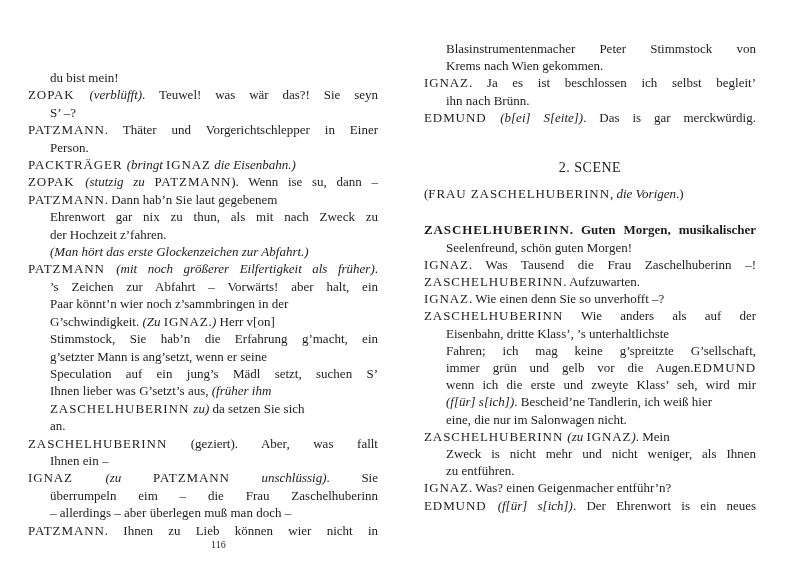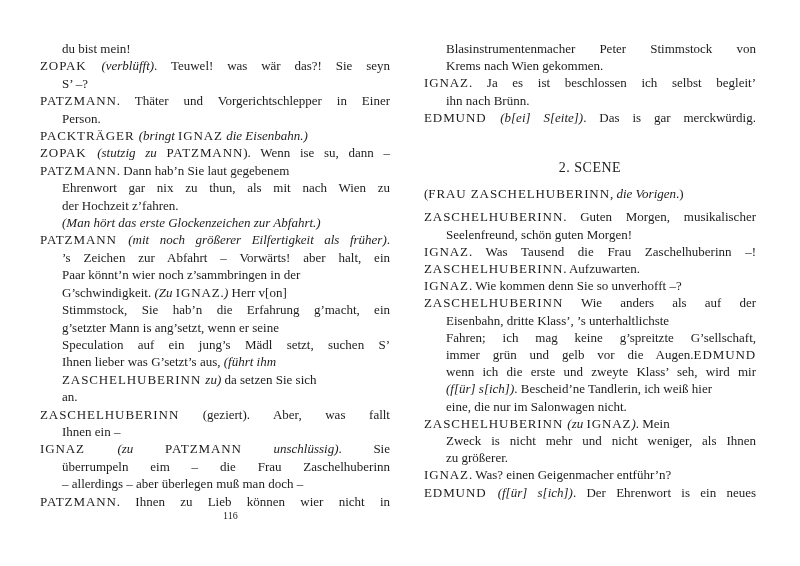--- a/index.html
+++ b/index.html
@@ -5,21 +5,21 @@
   html, body { margin: 0; padding: 0; }
   body {
     width: 800px; height: 566px;
     background: #ffffff;
     position: relative;
     overflow: hidden;
     font-family: "Liberation Serif", serif;
     color: #1c1c1c;
   }
   .page { position: absolute; top: 40px; }
-  .page-left  { left: 40px;  width: 350px; }
+  .page-left  { left: 28px;  width: 350px; margin-top: 29px; }
   .page-right { left: 424px; width: 332px; }
 
   .line {
     font-size: 13px;
     line-height: 17.4px;
     min-height: 17.4px;
   }
   .page-right .line { line-height: 17.2px; min-height: 17.2px; }
 
   .ind  { padding-left: 22px; }
@@ -30,21 +30,21 @@
   .seg-c { letter-spacing: 0.9px; }
 
   .l-heading {
     margin-top: 33px;
     text-align: center; text-align-last: center;
     font-size: 14px;
     letter-spacing: 0.5px;
     font-family: Liberation Serif, serif;
   }
   .l-cast      { margin-top: 9px; }
-  .l-aftercast { margin-top: 6px; }
+  .l-aftercast { margin-top: 19px; font-weight: bold; }
 
   .pagenum {
     position: absolute;
     top: 470px;
     width: 34px;
     font-size: 10px;
   }
   .pagenum-left  { left: 183px; }
 </style>
 </head>
@@ -55,31 +55,31 @@
   <div class="page page-left">
     <div class="lines">
         <div class="line ind"><span class="seg-n">du bist mein!</span></div>
         <div class="line just"><span class="seg-c">ZOPAK </span><span class="seg-i">(verblüfft)</span><span class="seg-n">. Teuwel! was wär das?! Sie seyn</span></div>
         <div class="line ind"><span class="seg-n">S’ –?</span></div>
         <div class="line just"><span class="seg-c">PATZMANN</span><span class="seg-n">. Thäter und Vorgerichtschlepper in Einer</span></div>
         <div class="line ind"><span class="seg-n">Person.</span></div>
         <div class="line"><span class="seg-c">PACKTRÄGER </span><span class="seg-i">(bringt </span><span class="seg-c">IGNAZ</span><span class="seg-i"> die Eisenbahn.)</span></div>
         <div class="line just"><span class="seg-c">ZOPAK </span><span class="seg-i">(stutzig zu </span><span class="seg-c">PATZMANN</span><span class="seg-n">). Wenn ise su, dann –</span></div>
         <div class="line"><span class="seg-c">PATZMANN</span><span class="seg-n">. Dann hab’n Sie laut gegebenem</span></div>
-        <div class="line ind just"><span class="seg-n">Ehrenwort gar nix zu thun, als mit nach Wien zu</span></div>
+        <div class="line ind just"><span class="seg-n">Ehrenwort gar nix zu thun, als mit nach Zweck zu</span></div>
         <div class="line ind"><span class="seg-n">der Hochzeit z’fahren.</span></div>
         <div class="line ind"><span class="seg-i">(Man hört das erste Glockenzeichen zur Abfahrt.)</span></div>
         <div class="line just"><span class="seg-c">PATZMANN </span><span class="seg-i">(mit noch größerer Eilfertigkeit als früher)</span><span class="seg-n">.</span></div>
         <div class="line ind just"><span class="seg-n">’s Zeichen zur Abfahrt – Vorwärts! aber halt, ein</span></div>
         <div class="line ind"><span class="seg-n">Paar könnt’n wier noch z’sammbringen in der</span></div>
         <div class="line ind"><span class="seg-n">G’schwindigkeit. </span><span class="seg-i">(Zu </span><span class="seg-c">IGNAZ</span><span class="seg-i">.)</span><span class="seg-n"> Herr v[on]</span></div>
         <div class="line ind just"><span class="seg-n">Stimmstock, Sie hab’n die Erfahrung g’macht, ein</span></div>
         <div class="line ind"><span class="seg-n">g’setzter Mann is ang’setzt, wenn er seine</span></div>
         <div class="line ind just"><span class="seg-n">Speculation auf ein jung’s Mädl setzt, suchen S’</span></div>
-        <div class="line ind"><span class="seg-n">Ihnen lieber was G’setzt’s aus, </span><span class="seg-i">(führt ihm</span></div>
+        <div class="line ind"><span class="seg-n">Ihnen lieber was G’setzt’s aus, </span><span class="seg-i">(früher ihm</span></div>
         <div class="line ind"><span class="seg-c">ZASCHELHUBERINN </span><span class="seg-i">zu)</span><span class="seg-n"> da setzen Sie sich</span></div>
         <div class="line ind"><span class="seg-n">an.</span></div>
         <div class="line just"><span class="seg-c">ZASCHELHUBERINN</span><span class="seg-n"> (geziert). Aber, was fallt</span></div>
         <div class="line ind"><span class="seg-n">Ihnen ein –</span></div>
         <div class="line just"><span class="seg-c">IGNAZ </span><span class="seg-i">(zu </span><span class="seg-c">PATZMANN</span><span class="seg-i"> unschlüssig)</span><span class="seg-n">. Sie</span></div>
         <div class="line ind just"><span class="seg-n">überrumpeln eim – die Frau Zaschelhuberinn</span></div>
         <div class="line ind"><span class="seg-n">– allerdings – aber überlegen muß man doch –</span></div>
         <div class="line just"><span class="seg-c">PATZMANN</span><span class="seg-n">. Ihnen zu Lieb können wier nicht in</span></div>
       </div>
     <div class="pagenum pagenum-left">116</div>
@@ -91,30 +91,30 @@
         <div class="line ind"><span class="seg-n">Krems nach Wien gekommen.</span></div>
         <div class="line just"><span class="seg-c">IGNAZ</span><span class="seg-n">. Ja es ist beschlossen ich selbst begleit’</span></div>
         <div class="line ind"><span class="seg-n">ihn nach Brünn.</span></div>
         <div class="line just"><span class="seg-c">EDMUND </span><span class="seg-i">(b[ei] S[eite])</span><span class="seg-n">. Das is gar merckwürdig.</span></div>
         <div class="line l-heading"><span class="seg-n">2. SCENE</span></div>
         <div class="line l-cast"><span class="seg-n">(</span><span class="seg-c">FRAU ZASCHELHUBERINN</span><span class="seg-n">, </span><span class="seg-i">die Vorigen</span><span class="seg-n">.)</span></div>
         <div class="line just l-aftercast"><span class="seg-c">ZASCHELHUBERINN</span><span class="seg-n">. Guten Morgen, musikalischer</span></div>
         <div class="line ind"><span class="seg-n">Seelenfreund, schön guten Morgen!</span></div>
         <div class="line just"><span class="seg-c">IGNAZ</span><span class="seg-n">. Was Tausend die Frau Zaschelhuberinn –!</span></div>
         <div class="line"><span class="seg-c">ZASCHELHUBERINN</span><span class="seg-n">. Aufzuwarten.</span></div>
-        <div class="line"><span class="seg-c">IGNAZ</span><span class="seg-n">. Wie kommen denn Sie so unverhofft –?</span></div>
+        <div class="line"><span class="seg-c">IGNAZ</span><span class="seg-n">. Wie einen denn Sie so unverhofft –?</span></div>
         <div class="line just"><span class="seg-c">ZASCHELHUBERINN</span><span class="seg-n"> Wie anders als auf der</span></div>
         <div class="line ind"><span class="seg-n">Eisenbahn, dritte Klass’, ’s unterhaltlichste</span></div>
         <div class="line ind just"><span class="seg-n">Fahren; ich mag keine g’spreitzte G’sellschaft,</span></div>
         <div class="line ind just"><span class="seg-n">immer grün und gelb vor die Augen.</span><span class="seg-c">EDMUND</span></div>
         <div class="line ind just"><span class="seg-n">wenn ich die erste und zweyte Klass’ seh, wird mir</span></div>
         <div class="line ind"><span class="seg-i">(f[ür] s[ich])</span><span class="seg-n">. Bescheid’ne Tandlerin, ich weiß hier</span></div>
         <div class="line ind"><span class="seg-n">eine, die nur im Salonwagen nicht.</span></div>
         <div class="line"><span class="seg-c">ZASCHELHUBERINN </span><span class="seg-i">(zu </span><span class="seg-c">IGNAZ</span><span class="seg-i">)</span><span class="seg-n">. Mein</span></div>
         <div class="line ind just"><span class="seg-n">Zweck is nicht mehr und nicht weniger, als Ihnen</span></div>
-        <div class="line ind"><span class="seg-n">zu größerer.</span></div>
+        <div class="line ind"><span class="seg-n">zu entführen.</span></div>
         <div class="line"><span class="seg-c">IGNAZ</span><span class="seg-n">. Was? einen Geigenmacher entführ’n?</span></div>
         <div class="line just"><span class="seg-c">EDMUND </span><span class="seg-i">(f[ür] s[ich])</span><span class="seg-n">. Der Ehrenwort is ein neues</span></div>
       </div>
 
   </div>
 
 </div>
 
 </body></html>

